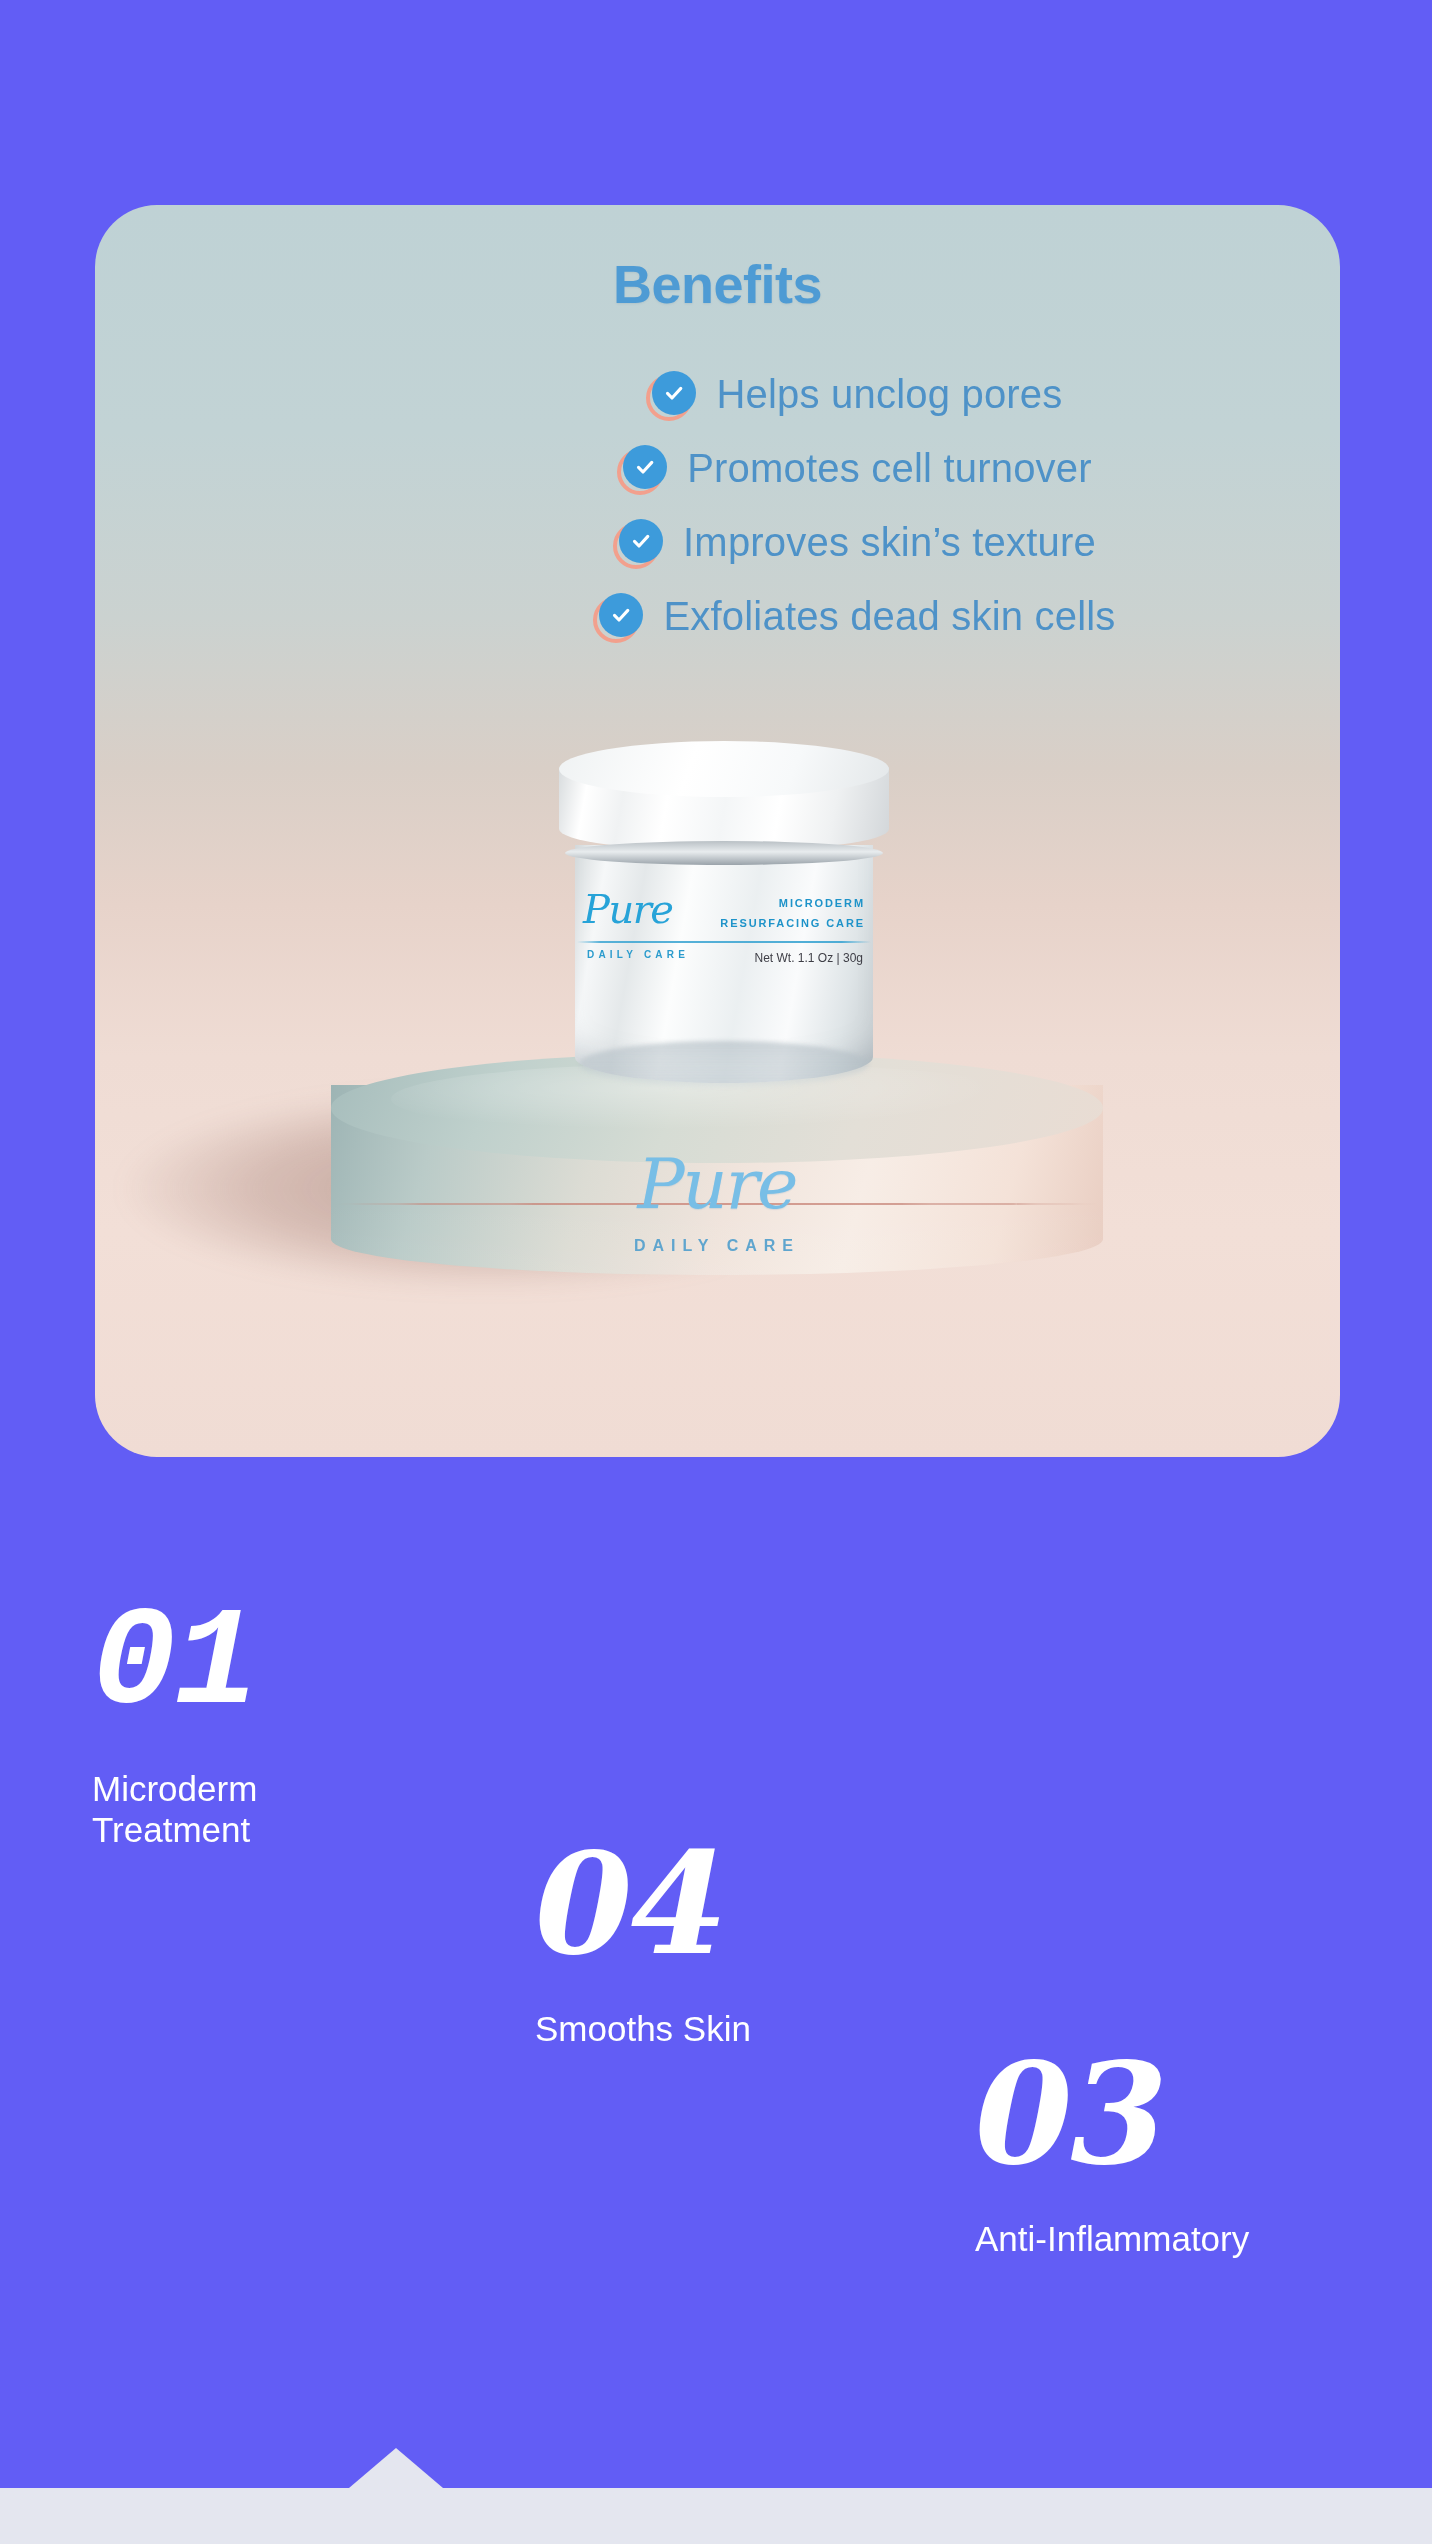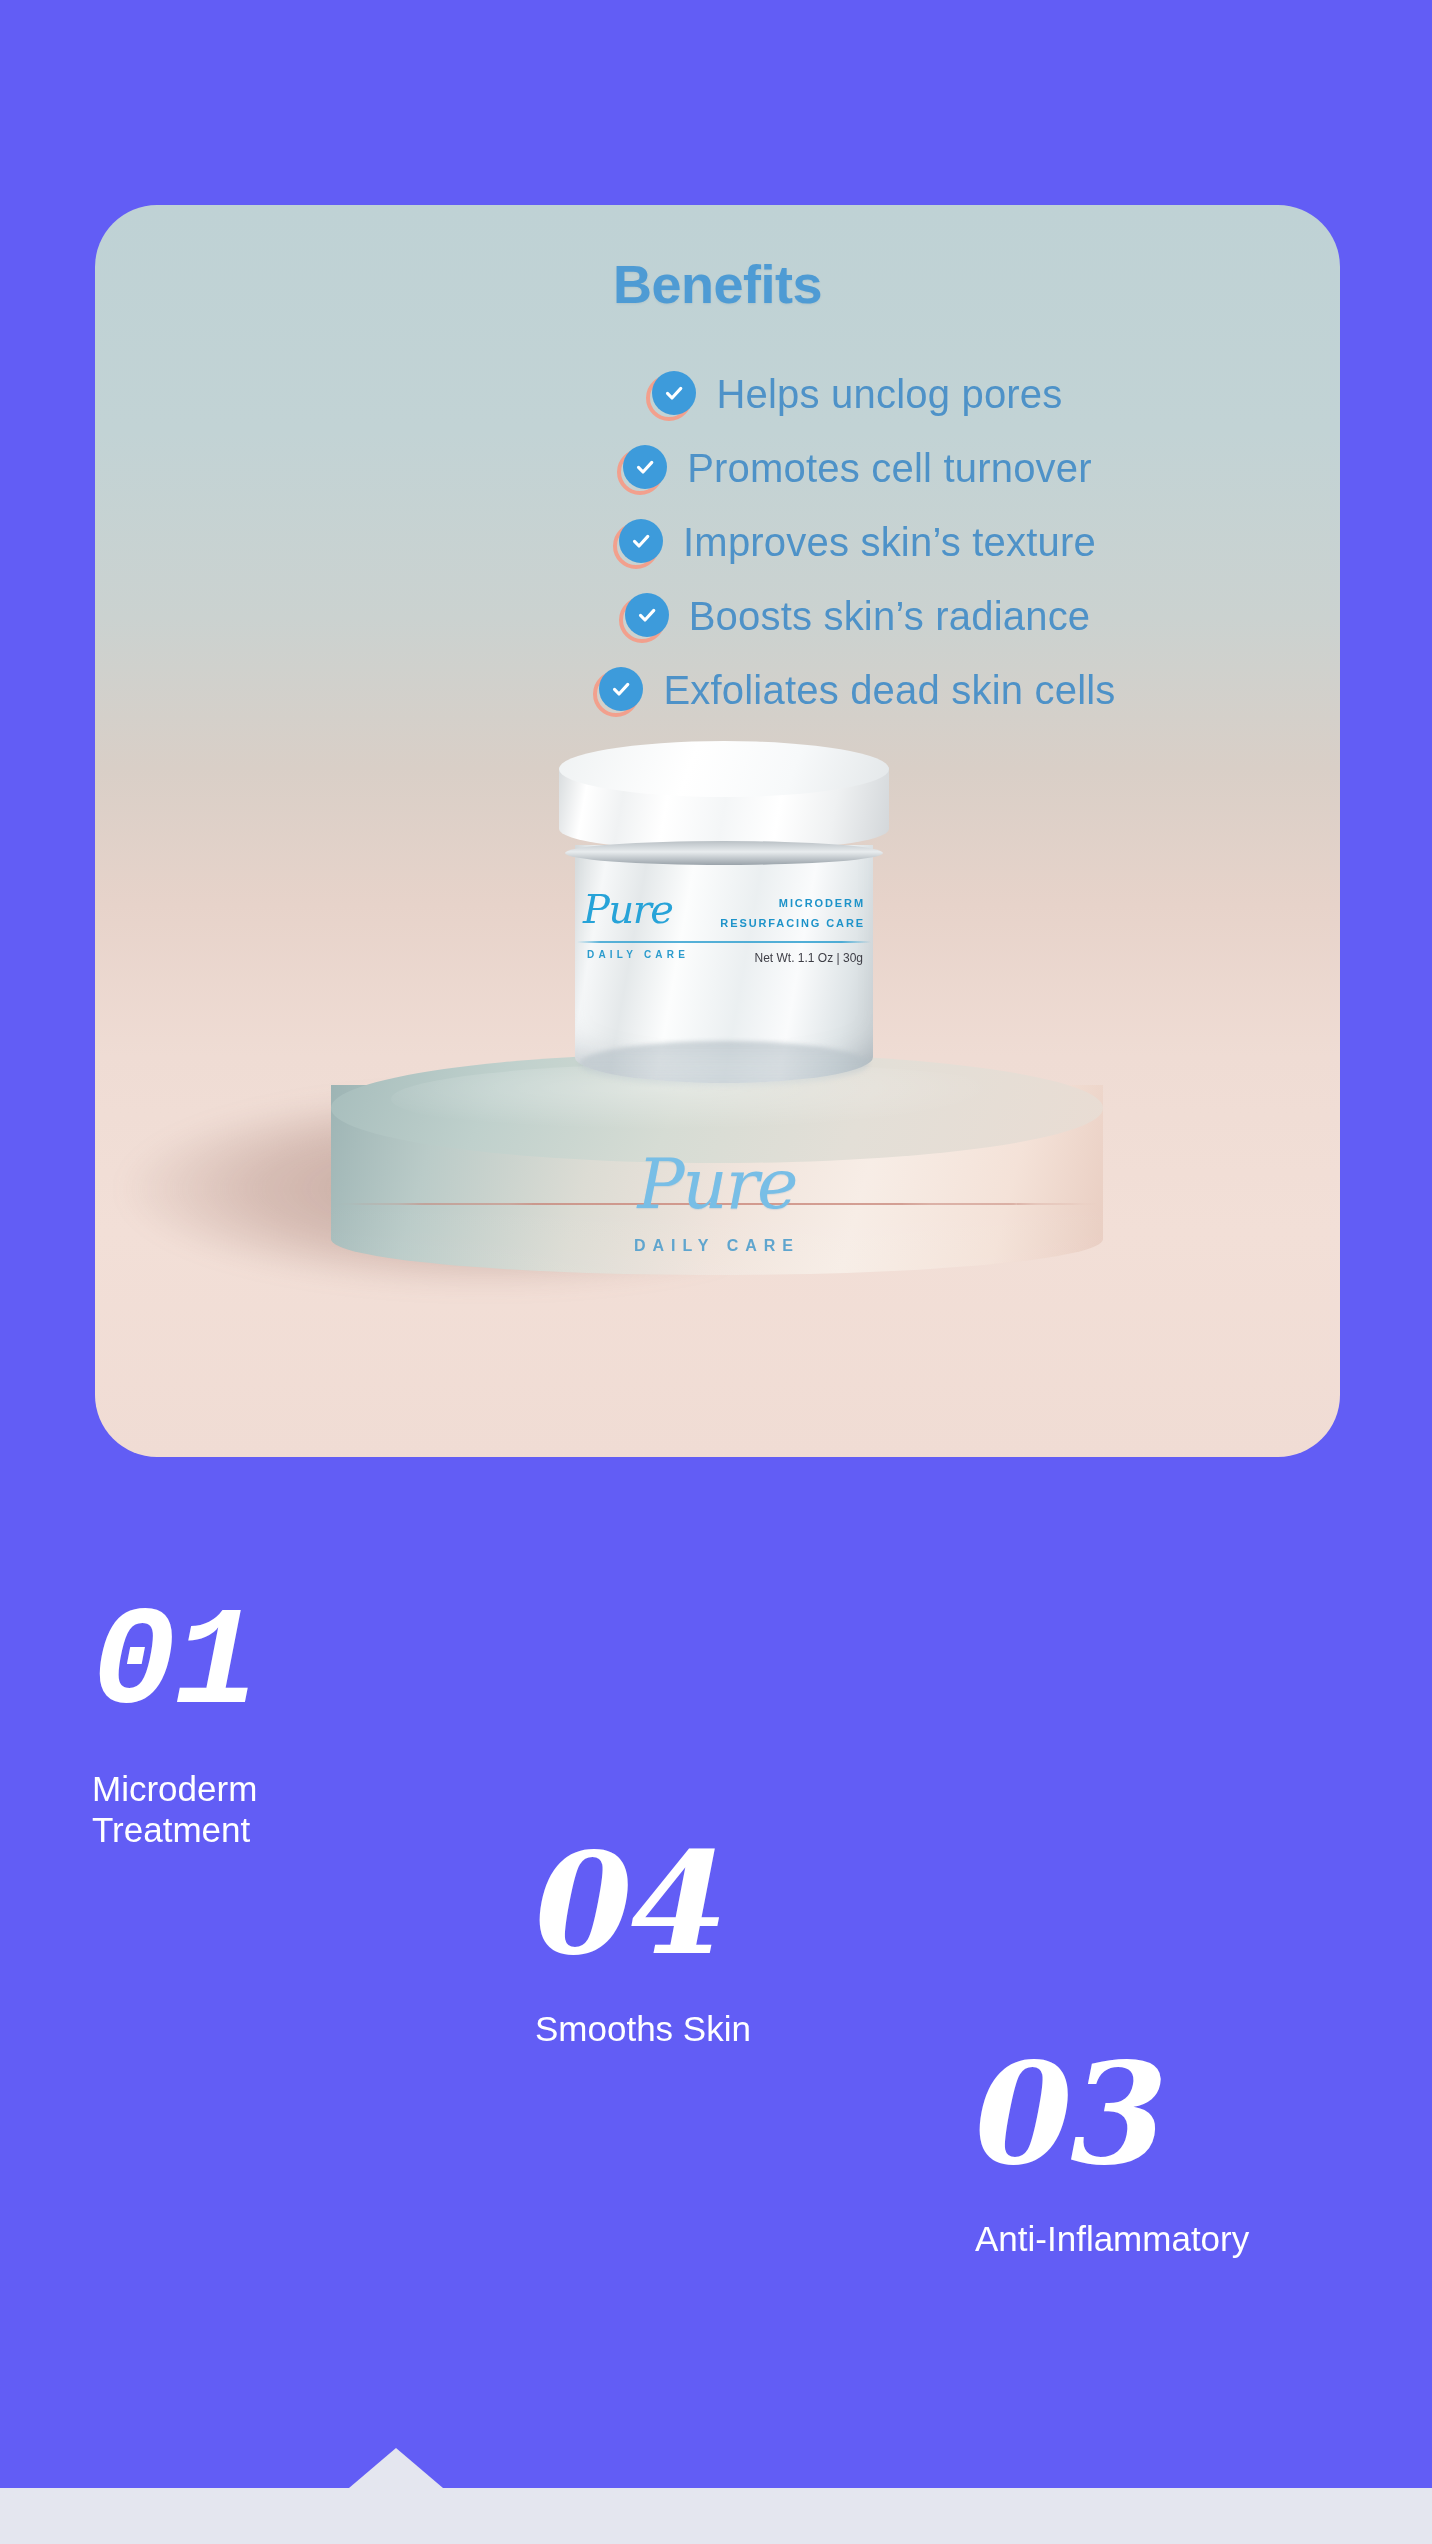--- a/index.html
+++ b/index.html
@@ -441,31 +441,20 @@
         <span class="ring"></span>
         <span class="disc">
           <svg width="26" height="26" viewBox="0 0 26 26" aria-hidden="true">
             <path d="M6.5 13.4 L11 18 L19.8 8.4" fill="none" stroke="#FFFFFF" stroke-width="3.1" stroke-linecap="round" stroke-linejoin="round"></path>
           </svg>
         </span>
       </span>
       <span class="benefit-text">Improves skin’s texture</span>
     </li>
 
-    <li class="benefit-row">
-      <span class="check-icon">
-        <span class="ring"></span>
-        <span class="disc">
-          <svg width="26" height="26" viewBox="0 0 26 26" aria-hidden="true">
-            <path d="M6.5 13.4 L11 18 L19.8 8.4" fill="none" stroke="#FFFFFF" stroke-width="3.1" stroke-linecap="round" stroke-linejoin="round"></path>
-          </svg>
-        </span>
-      </span>
-      <span class="benefit-text">Boosts skin’s radiance</span>
-    </li>
 
     <li class="benefit-row">
       <span class="check-icon">
         <span class="ring"></span>
         <span class="disc">
           <svg width="26" height="26" viewBox="0 0 26 26" aria-hidden="true">
             <path d="M6.5 13.4 L11 18 L19.8 8.4" fill="none" stroke="#FFFFFF" stroke-width="3.1" stroke-linecap="round" stroke-linejoin="round"></path>
           </svg>
         </span>
       </span>

